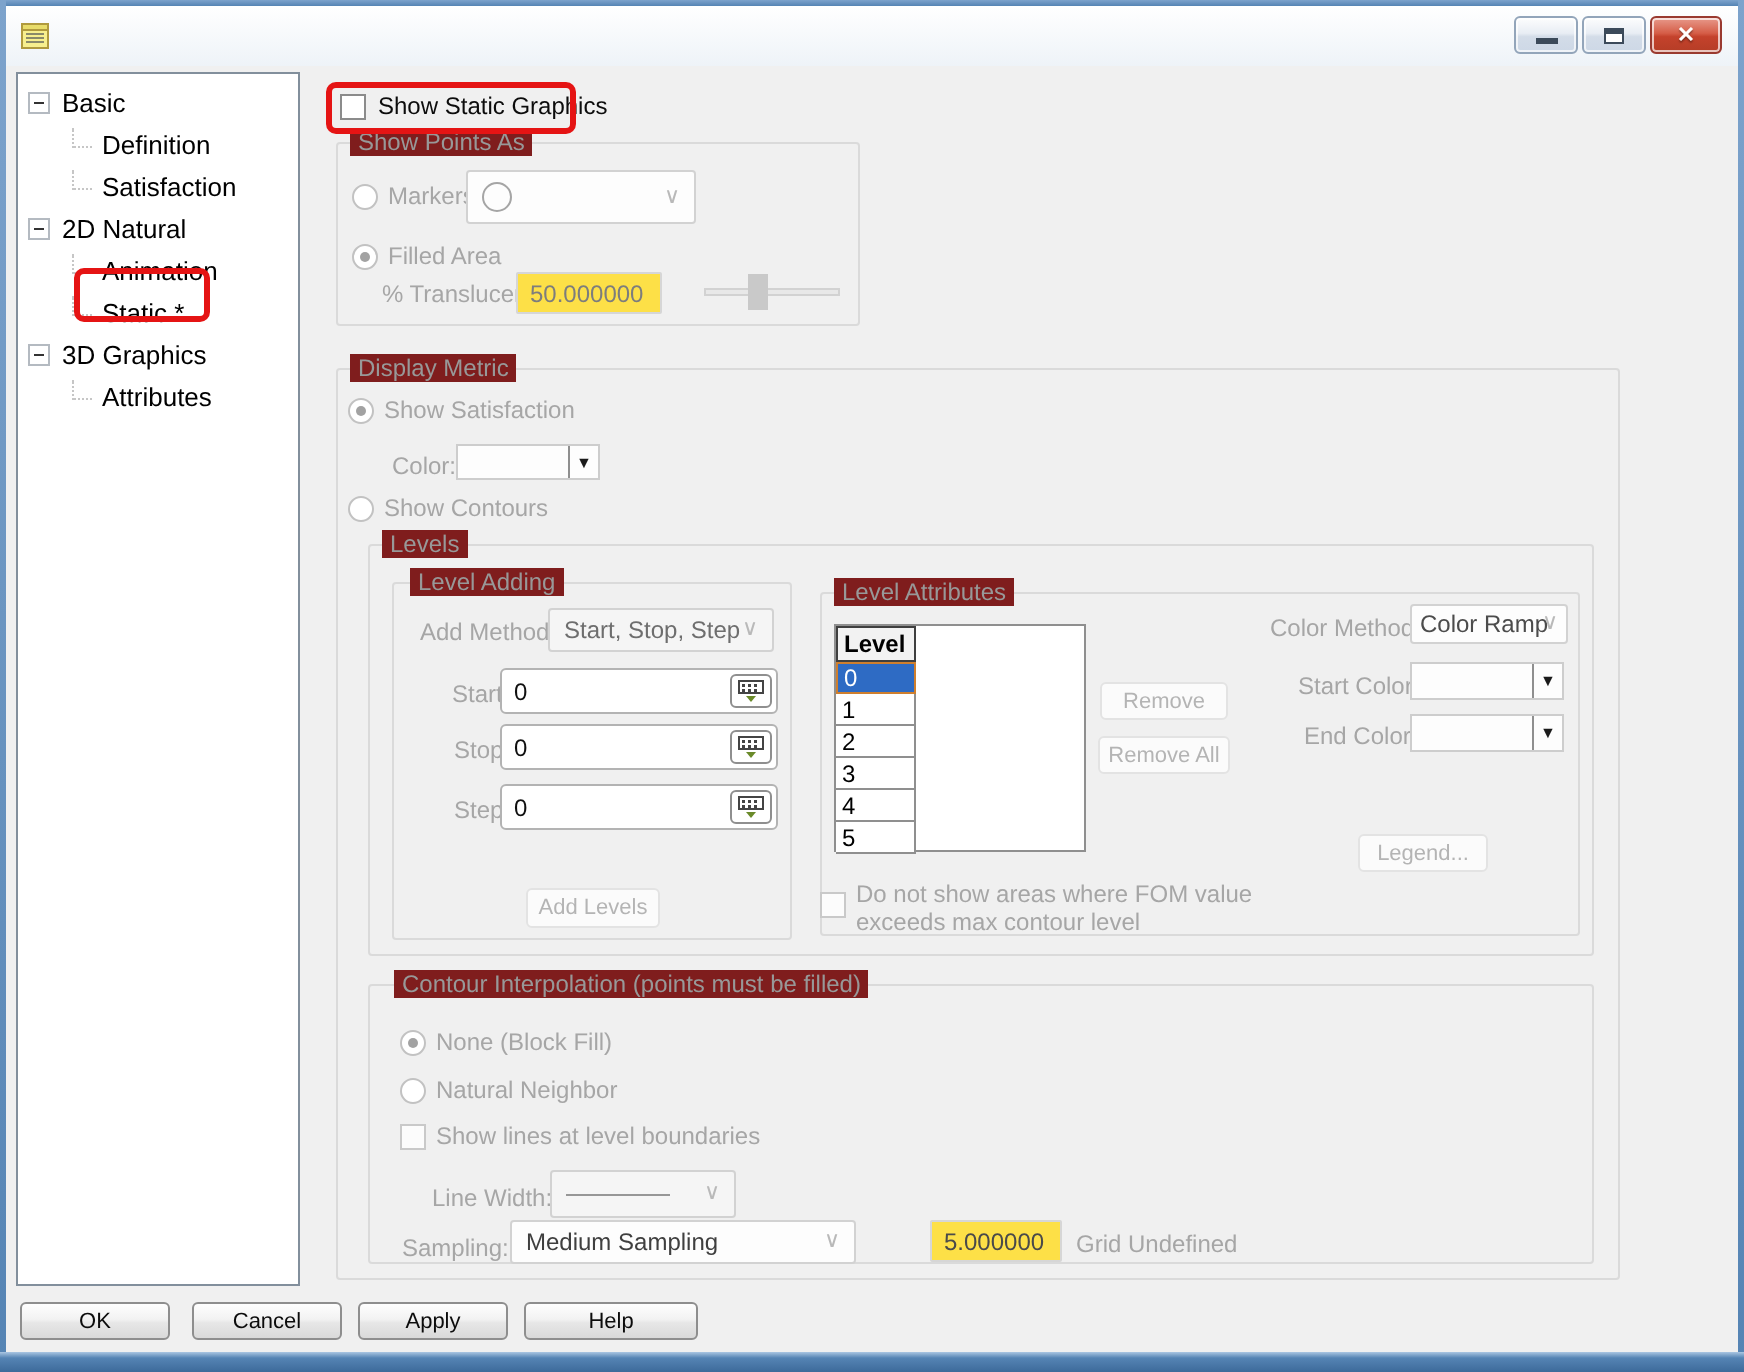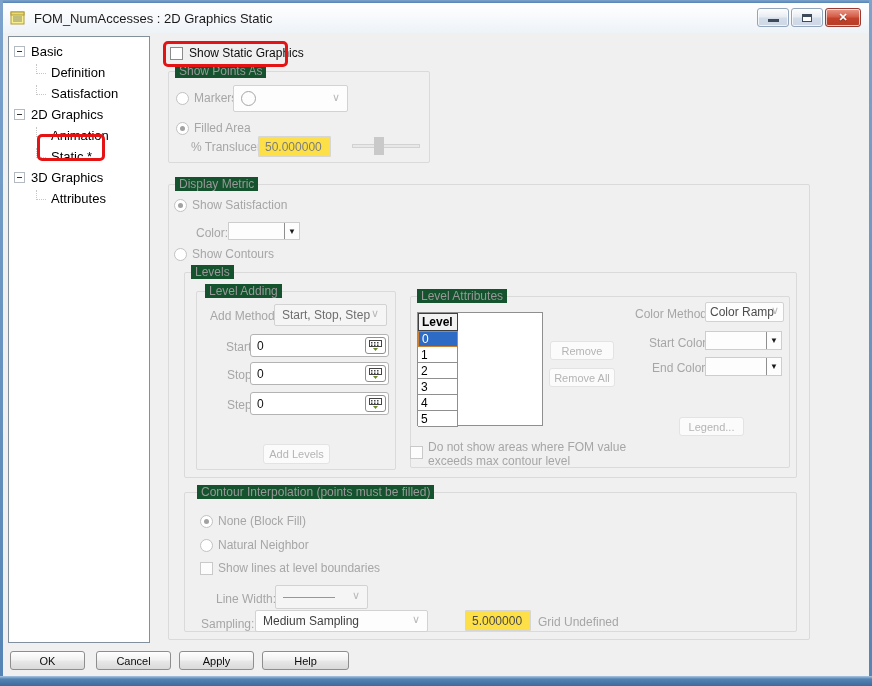--- a/index.html
+++ b/index.html
@@ -34,21 +34,21 @@
   .titem { position:absolute; height:20px; display:flex; align-items:center;
     font-size:13px; color:#000; white-space:nowrap; cursor:default; }
   .ebox { width:11px; height:11px; border:1px solid #b4bac1; background:#fff; position:relative; margin-right:6px; flex:none; }
   .ebox::after { content:""; position:absolute; left:2px; top:4px; width:5px; height:1px; background:#333; }
   .conn { width:10px; height:10px; border-left:1px dotted #c6c6c6; border-bottom:1px dotted #c6c6c6; margin:-6px 5px 0 0; flex:none; }
 
   
   .lbl { position:absolute; font-size:12px; color:#a6a6a6; white-space:nowrap; }
   .lbl.dark { color:#0c0c0c; }
   .grp { position:absolute; border:1px solid #dadada; border-radius:2px; }
-  .grp-title { position:absolute; top:-8px; background:#14532d; padding:0 4px; font-size:12px; color:#989898; white-space:nowrap; }
+  .grp-title { position:absolute; top:-8px; background:#7f1d1d; padding:0 4px; font-size:12px; color:#989898; white-space:nowrap; }
   .chk { position:absolute; width:13px; height:13px; background:#fff; border:1px solid #8b8b8b; }
   .chk.dis { border-color:#c9c9c9; background:#fcfcfc; }
   .radio { position:absolute; width:13px; height:13px; border-radius:50%; background:#fff; border:1px solid #c2c2c2; }
   .radio.sel::after { content:""; position:absolute; left:3px; top:3px; width:5px; height:5px; border-radius:50%; background:#a2a2a2; }
   .combo { position:absolute; background:#f5f5f5; border:1px solid #d2d2d2; border-radius:2px;
     color:#6e6e6e; display:flex; align-items:center; padding:0 7px; }
   .combo.white { background:#fdfdfd; color:#4c4c4c; }
   .chev { position:absolute; right:7px; top:50%; transform:translateY(-58%); color:#b9b9b9; font-size:11px; }
   .ccombo { position:absolute; background:#fdfdfd; border:1px solid #cdcdcd; display:flex; }
   .ccombo .swatch { flex:1; }
@@ -94,21 +94,20 @@
   <div class="edge bottom"></div>
 
   <div class="titlebar">
     <svg class="app-icon" viewBox="0 0 16 16">
       <rect x="1" y="2" width="13" height="12" fill="#f7ef8e" stroke="#b09a3e"></rect>
       <rect x="1" y="2" width="13" height="3" fill="#e8dc6a" stroke="#b09a3e"></rect>
       <line x1="3" y1="7" x2="12" y2="7" stroke="#8a8a6a"></line>
       <line x1="3" y1="9" x2="12" y2="9" stroke="#8a8a6a"></line>
       <line x1="3" y1="11" x2="12" y2="11" stroke="#8a8a6a"></line>
     </svg>
-    <span class="title-text">FOM_NumAccesses : 2D Graphics Static</span>
     <div class="winbtns">
       <div class="wbtn">
           <span class="gl-min"></span>
         </div>
       <div class="wbtn">
           <span class="gl-max"></span>
         </div>
       <div class="wbtn close">
           <span class="gl-close">✕</span>
         </div>
@@ -123,21 +122,21 @@
     <div class="titem" style="left:27px;top:25px;">
       <span class="conn"></span>
       <span>Definition</span>
     </div>
     <div class="titem" style="left:27px;top:46px;">
       <span class="conn"></span>
       <span>Satisfaction</span>
     </div>
     <div class="titem" style="left:5px;top:67px;">
       <span class="ebox"></span>
-      <span>2D Graphics</span>
+      <span>2D Natural</span>
     </div>
     <div class="titem" style="left:27px;top:88px;">
       <span class="conn"></span>
       <span>Animation</span>
     </div>
     <div class="titem" style="left:27px;top:109px;">
       <span class="conn"></span>
       <span>Static *</span>
     </div>
     <div class="titem" style="left:5px;top:130px;">

